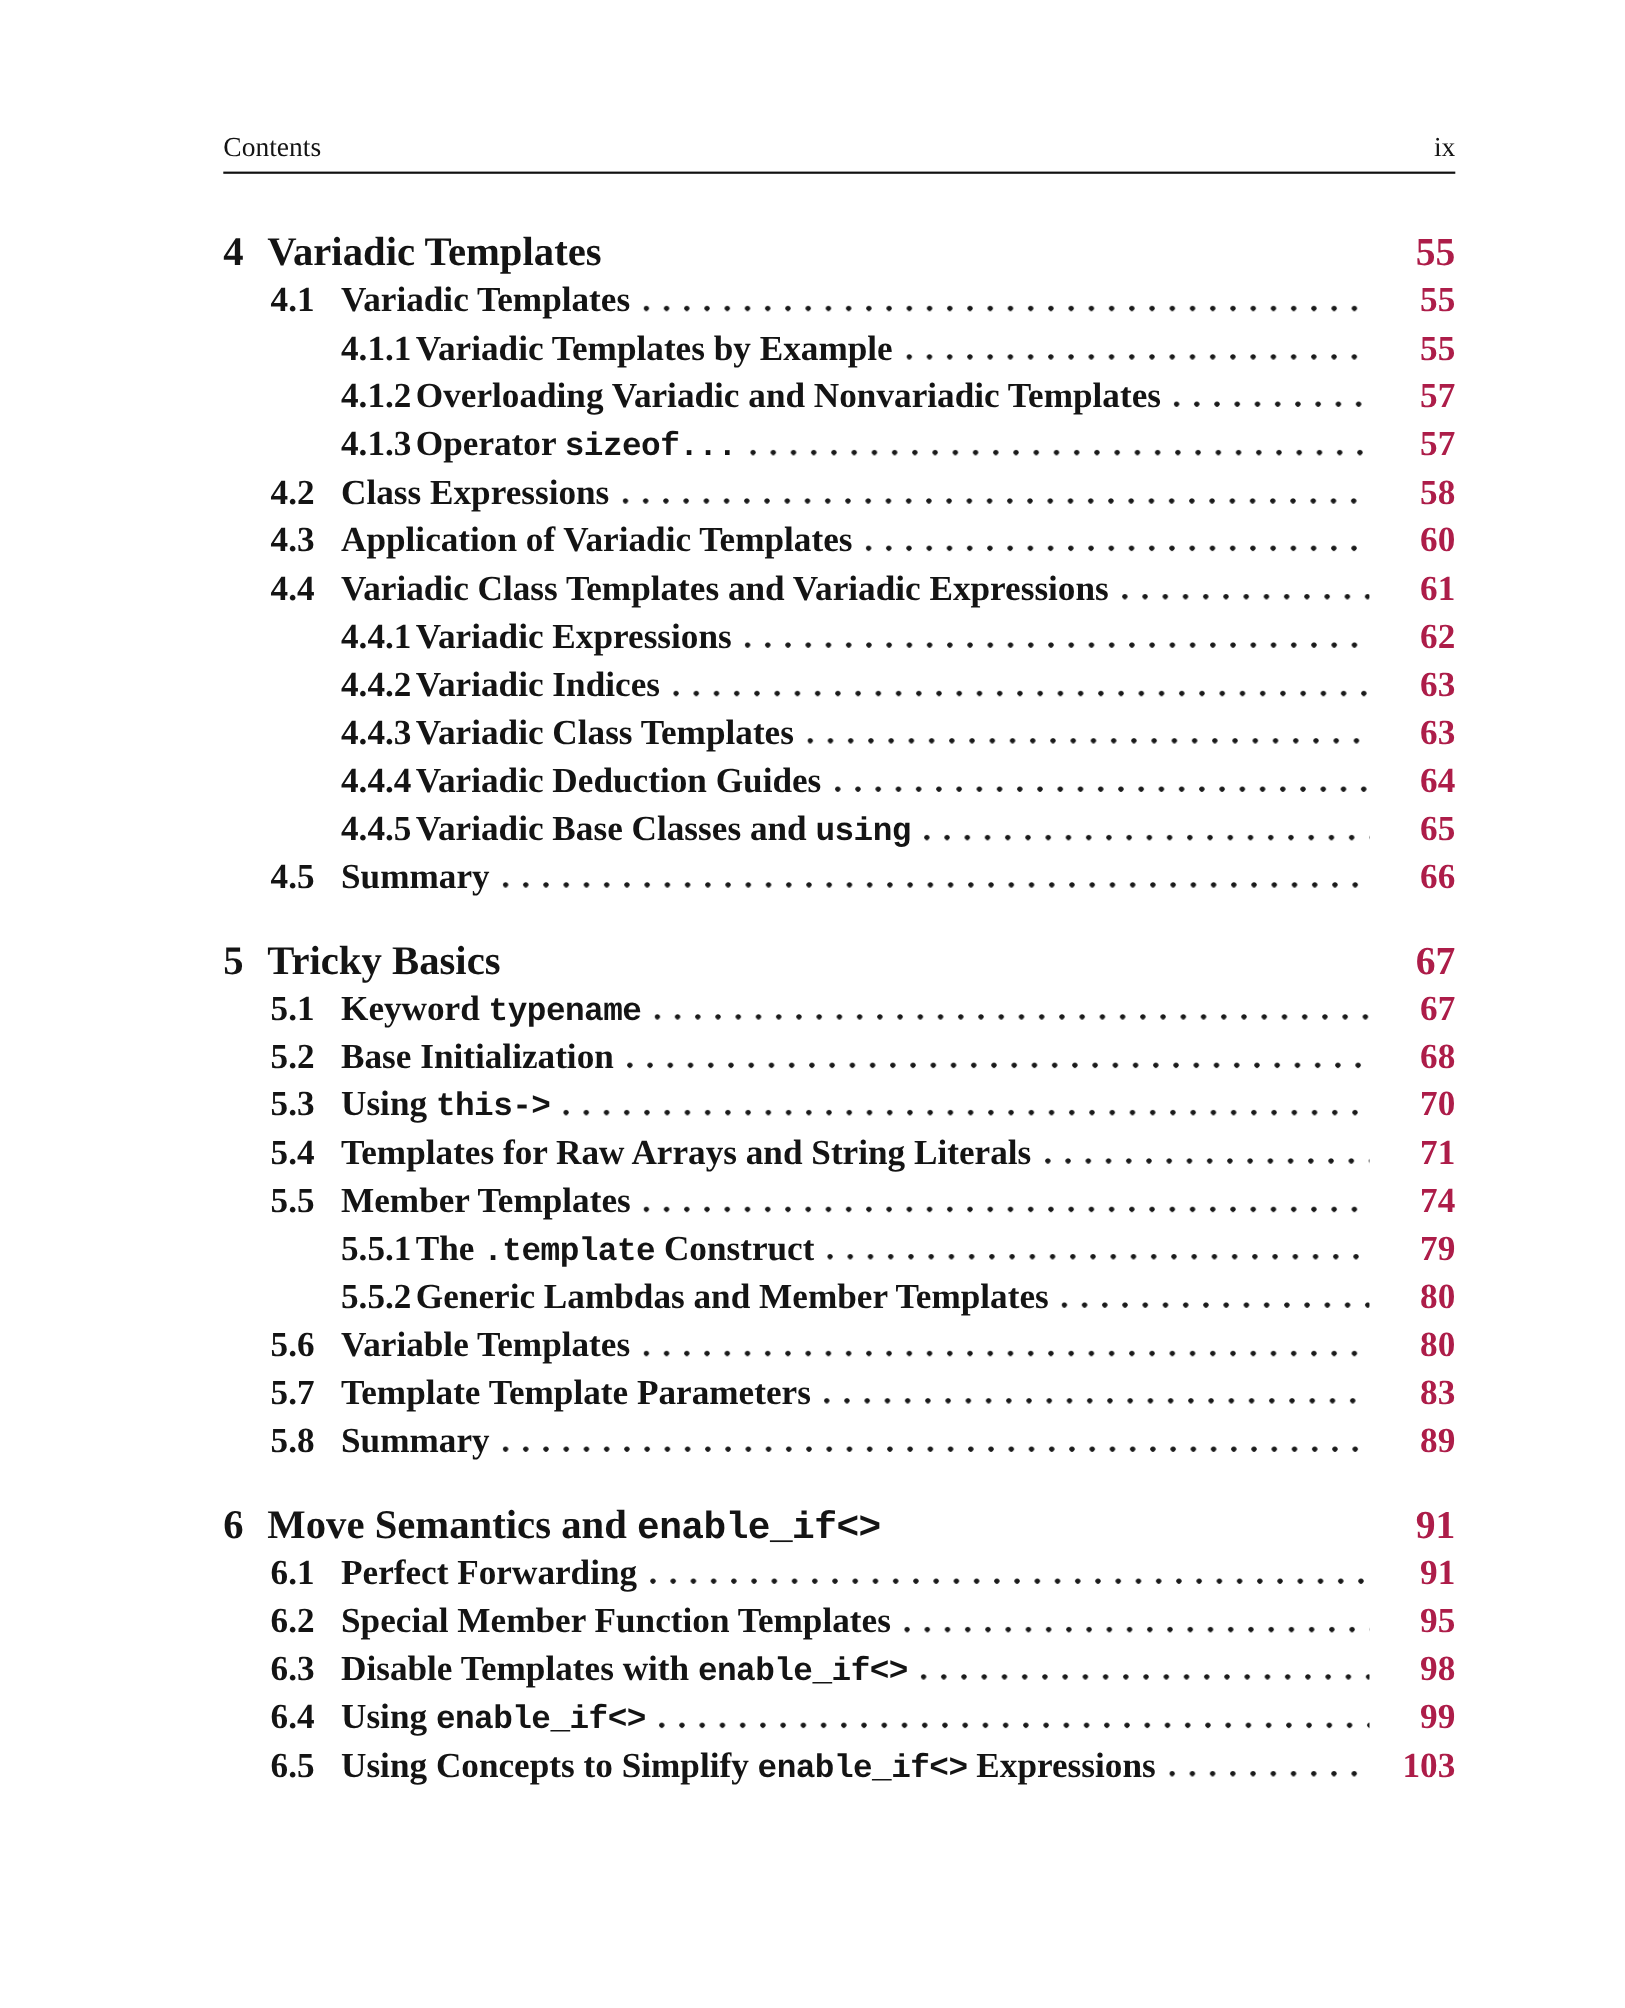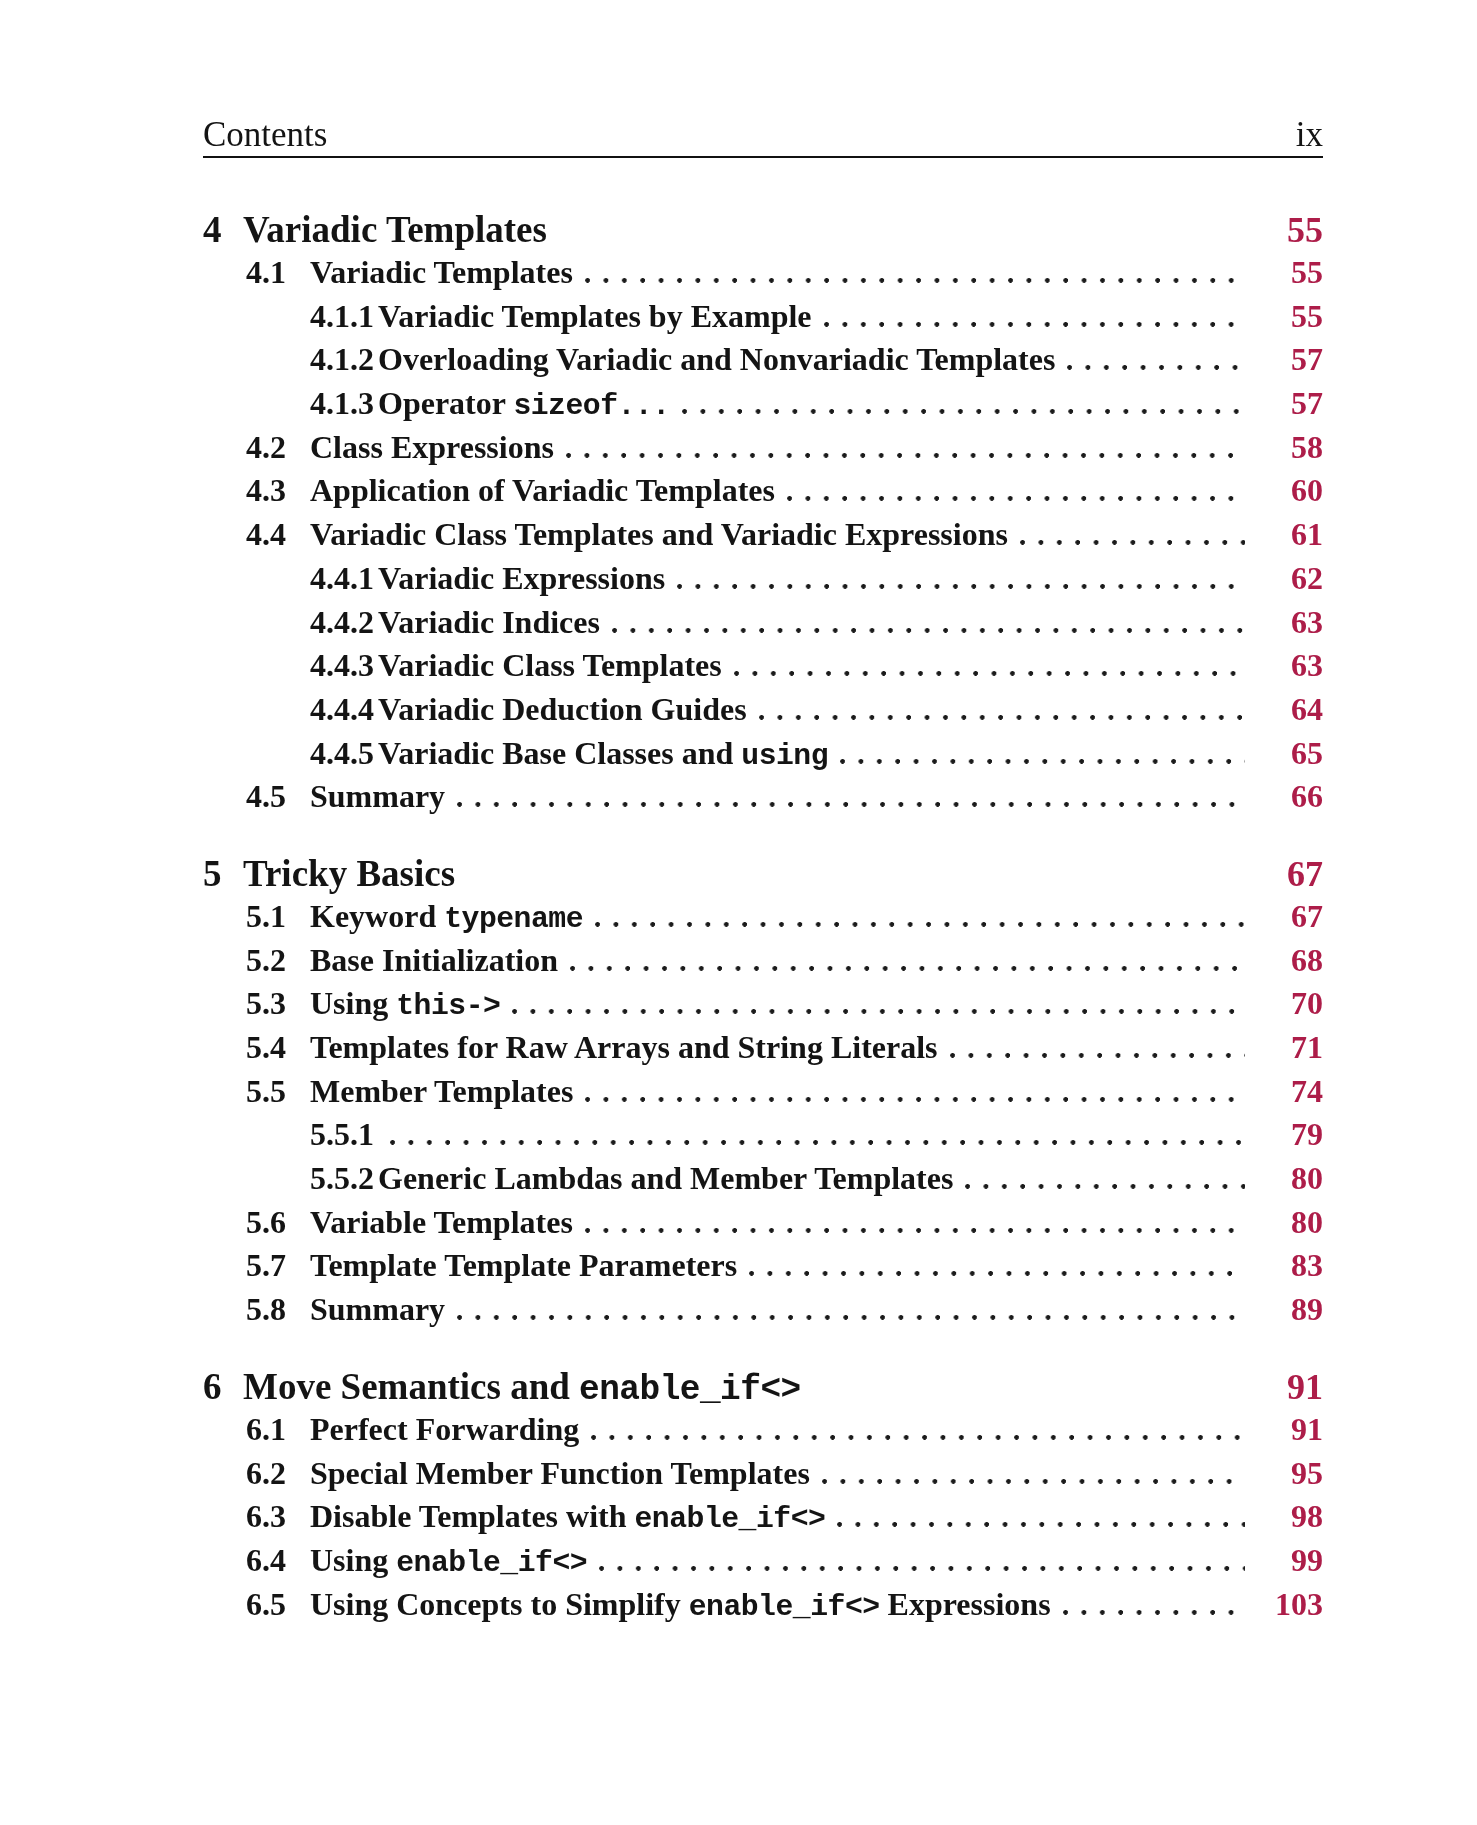--- a/index.html
+++ b/index.html
@@ -9,21 +9,21 @@
     color:#141414;
     -webkit-font-smoothing:antialiased;
   }
   .sheet{
     position:absolute;left:203px;top:0;width:1120px;
   }
   
   .running{
     margin-top:118px;
     display:flex;justify-content:space-between;align-items:baseline;
-    font-size:35px;line-height:34px;
+    font-size:25px;line-height:34px;
   }
   .rule{
     margin-top:4px;height:2px;background:#111;width:100%;
   }
   
   #toc{margin-top:50px;}
   .chapter-block + .chapter-block{margin-top:30px;}
   .row{
     display:flex;align-items:baseline;height:43.7px;
     font-size:32px;white-space:nowrap;font-weight:bold;
@@ -185,20 +185,21 @@
           <span class="page">71</span>
         </div>
         <div class="row lvl1">
           <span class="num">5.5</span>
           <span class="title"><span>Member Templates</span></span>
           <span class="fill dots"></span>
           <span class="page">74</span>
         </div>
         <div class="row lvl2">
           <span class="num">5.5.1</span>
+          <span class="title"><span>The </span><span class="mono">.template</span><span> Construct</span></span>
           <span class="fill dots"></span>
           <span class="page">79</span>
         </div>
         <div class="row lvl2">
           <span class="num">5.5.2</span>
           <span class="title"><span>Generic Lambdas and Member Templates</span></span>
           <span class="fill dots"></span>
           <span class="page">80</span>
         </div>
         <div class="row lvl1">

